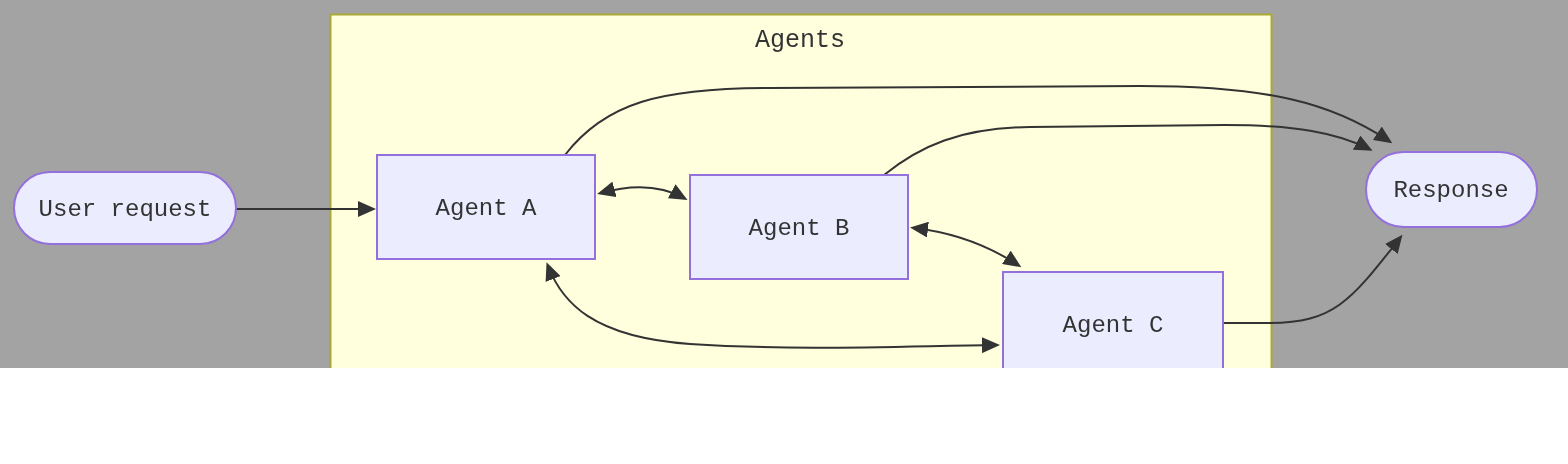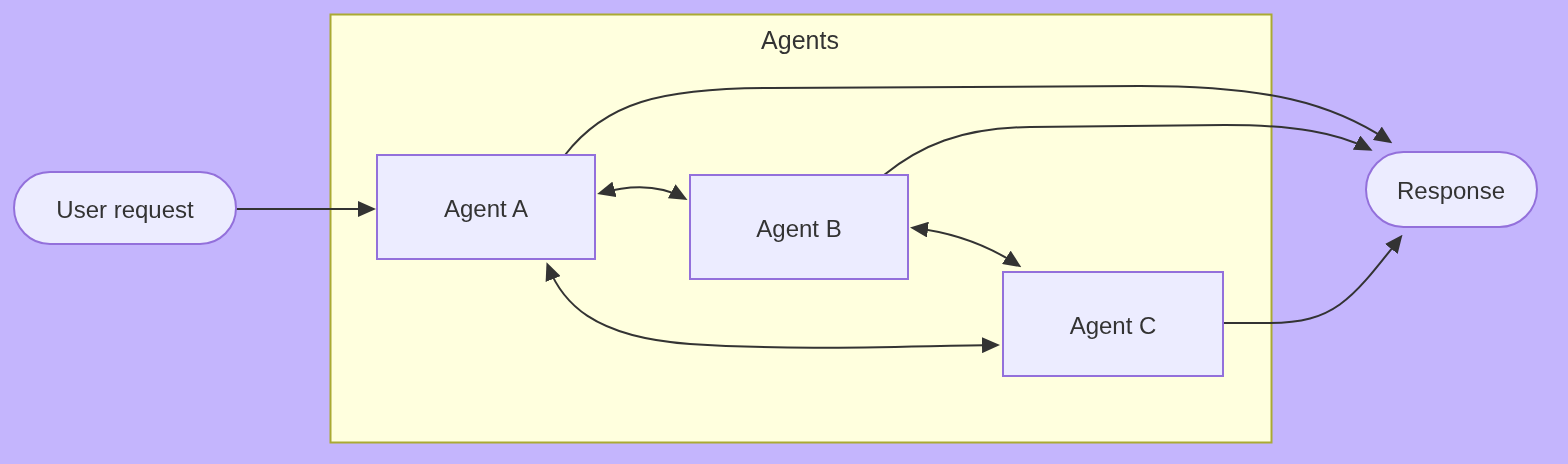--- a/index.html
+++ b/index.html
@@ -4,23 +4,24 @@
 <style>
   html, body {
     margin: 0;
     padding: 0;
     background: #ffffff;
     font-family: "Liberation Sans", sans-serif;
   }
   .canvas {
     position: relative;
     width: 1568px;
-    height: 464px;
-    background: #c4b5fd;
+    height: 368px;
+    background: #a3a3a3;
     overflow: hidden;
+    font-family: Liberation Mono, monospace;
   }
   svg { display: block; }
   .edge {
     fill: none;
     stroke-width: 2px;
   }
   .node-shape { stroke-width: 2px; }
   .cluster-shape { stroke-width: 2px; }
   .node-label {
     font-size: 24px;

